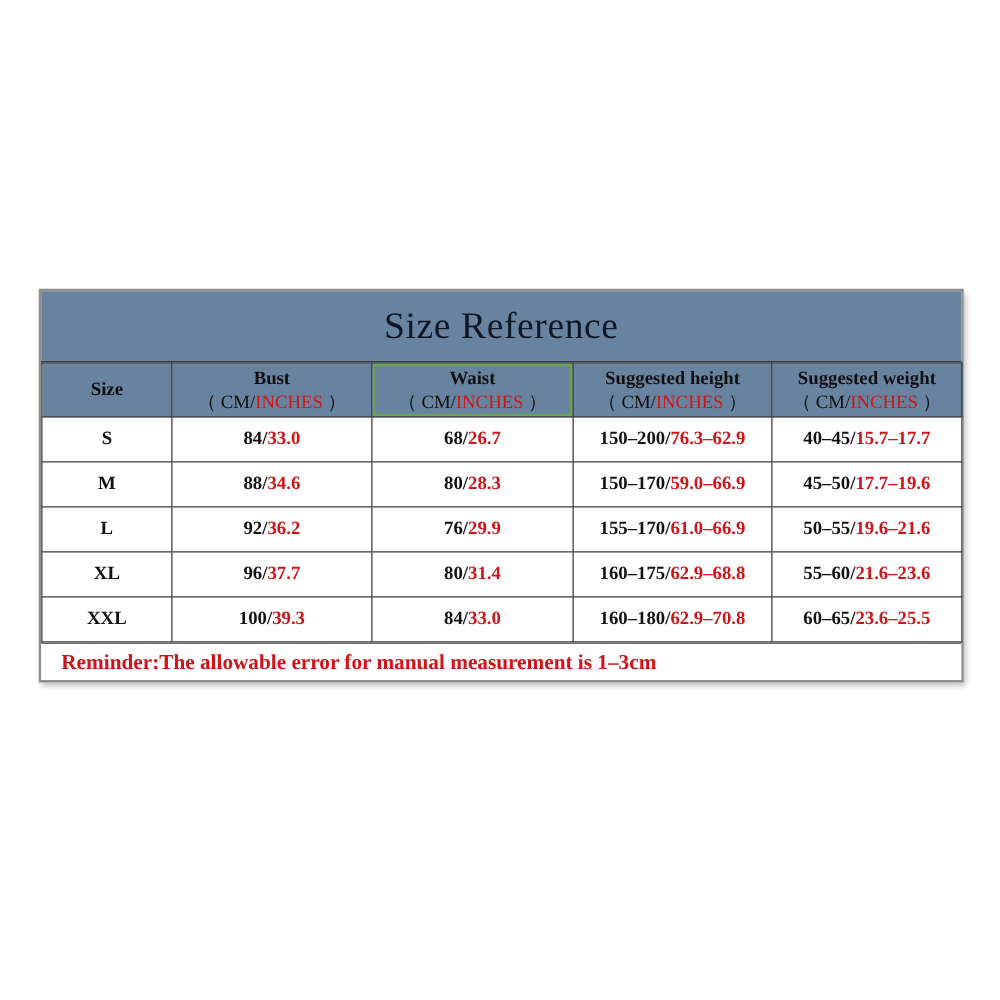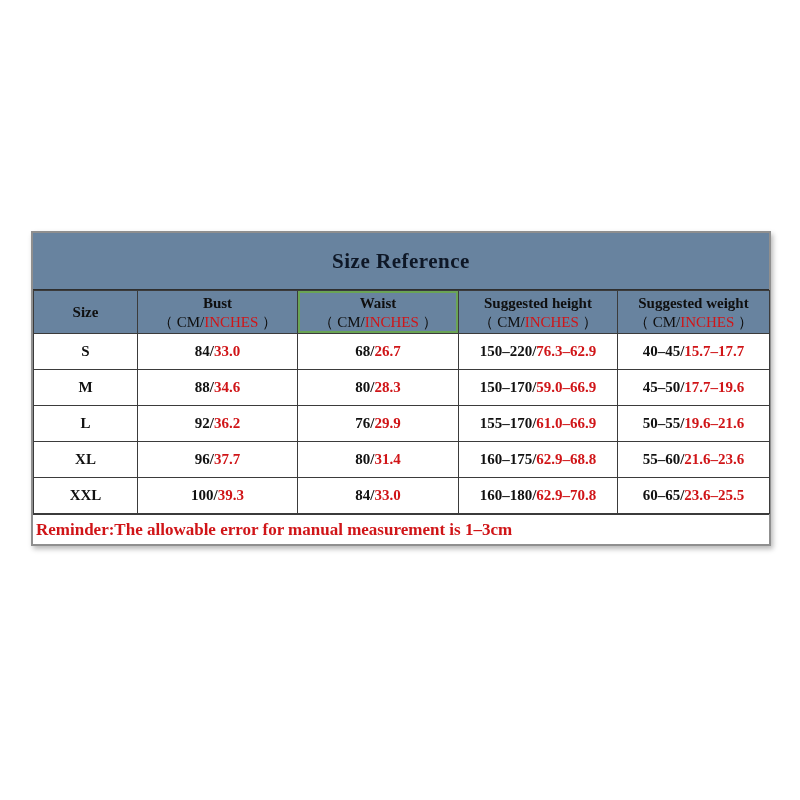--- a/index.html
+++ b/index.html
@@ -22,22 +22,22 @@
   }
   .title-band {
     height: 56px;
     background: #68839f;
     border-bottom: 1px solid #2e2e2e;
     display: flex;
     align-items: center;
     justify-content: center;
   }
   .title-band span {
-    font-size: 21px;
-    font-weight: bold;
+    font-size: 30px;
+    font-weight: normal;
     color: #0e1726;
     letter-spacing: 0.5px;
   }
   table.size-table {
     width: 100%;
     border-collapse: collapse;
     table-layout: fixed;
   }
   table.size-table col.c0 { width: 104px; }
   table.size-table col.c1 { width: 160px; }
@@ -73,21 +73,21 @@
     border-top: 1px solid #3b3b3b;
     height: 29px;
     display: flex;
     align-items: center;
     background: #ffffff;
   }
   .reminder-row span {
     font-size: 17px;
     font-weight: bold;
     color: #d01518;
-    padding-left: 3px;
+    padding-left: 16px;
     white-space: nowrap;
   }
 </style>
 </head>
 <body>
 
 <div class="chart-wrap">
 
   <div class="title-band">
     <span>Size Reference</span>
@@ -122,21 +122,21 @@
           <div class="h-label">Suggested weight</div>
           <div class="h-sub"><span>（ CM/</span><span class="red">INCHES</span><span> ）</span></div>
         </th>
       </tr>
     </thead>
     <tbody>
       <tr>
         <td>S</td>
         <td><span>84/</span><span class="red">33.0</span></td>
         <td><span>68/</span><span class="red">26.7</span></td>
-        <td><span>150–220/</span><span class="red">76.3–62.9</span></td>
+        <td><span>150–200/</span><span class="red">76.3–62.9</span></td>
         <td><span>40–45/</span><span class="red">15.7–17.7</span></td>
       </tr>
       <tr>
         <td>M</td>
         <td><span>88/</span><span class="red">34.6</span></td>
         <td><span>80/</span><span class="red">28.3</span></td>
         <td><span>150–170/</span><span class="red">59.0–66.9</span></td>
         <td><span>45–50/</span><span class="red">17.7–19.6</span></td>
       </tr>
       <tr>

